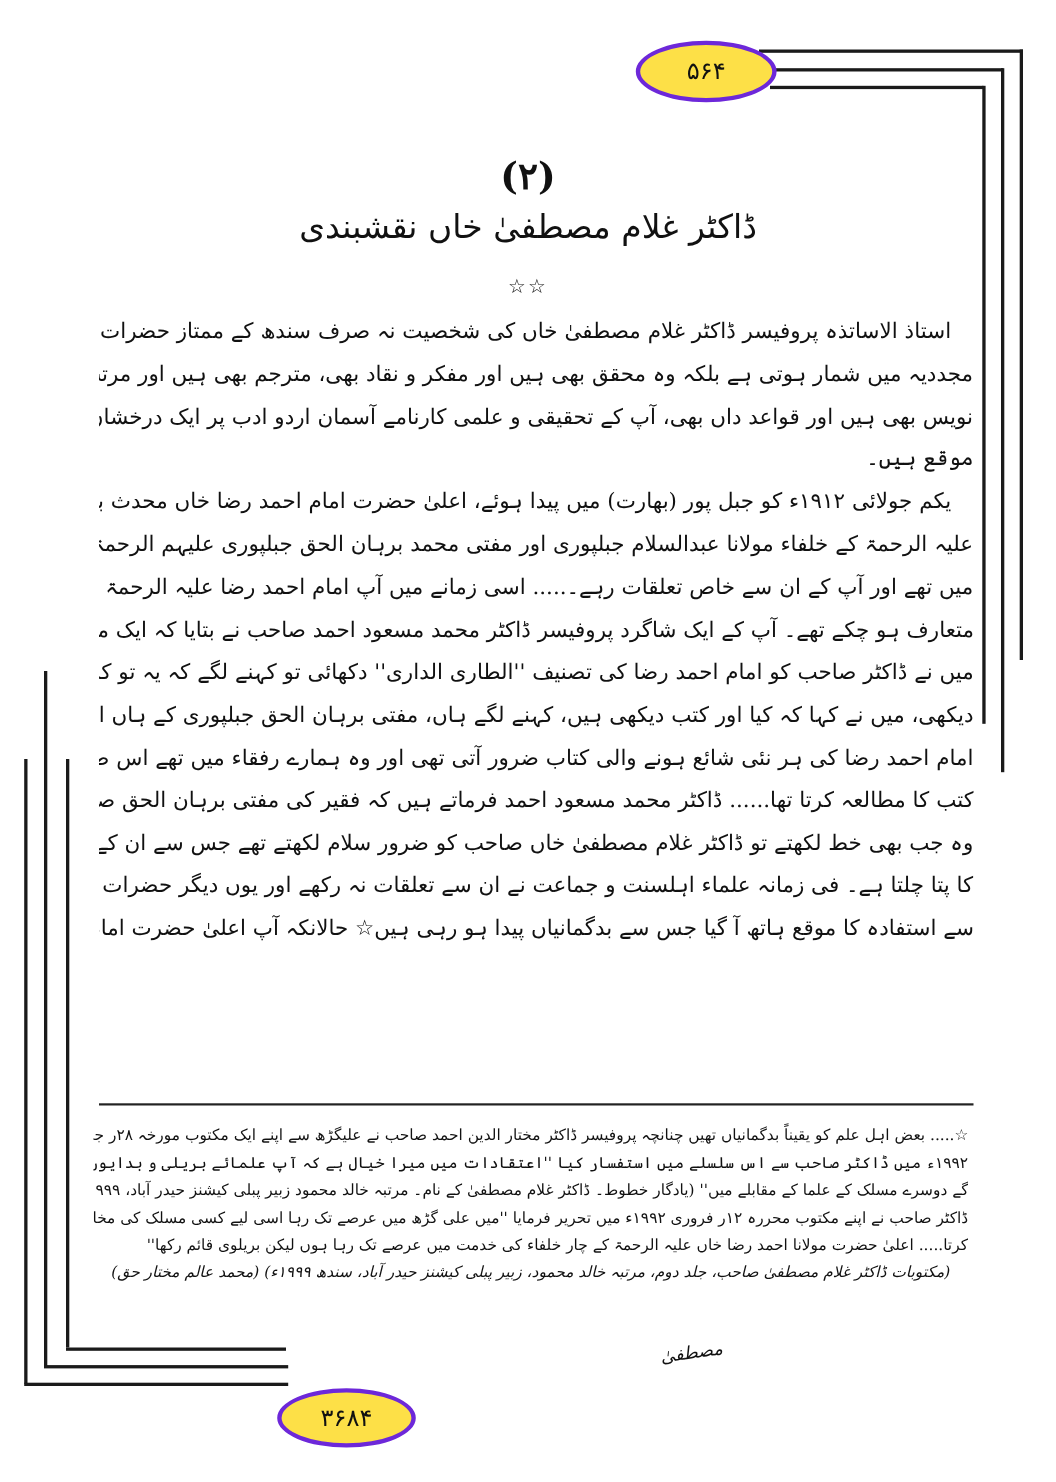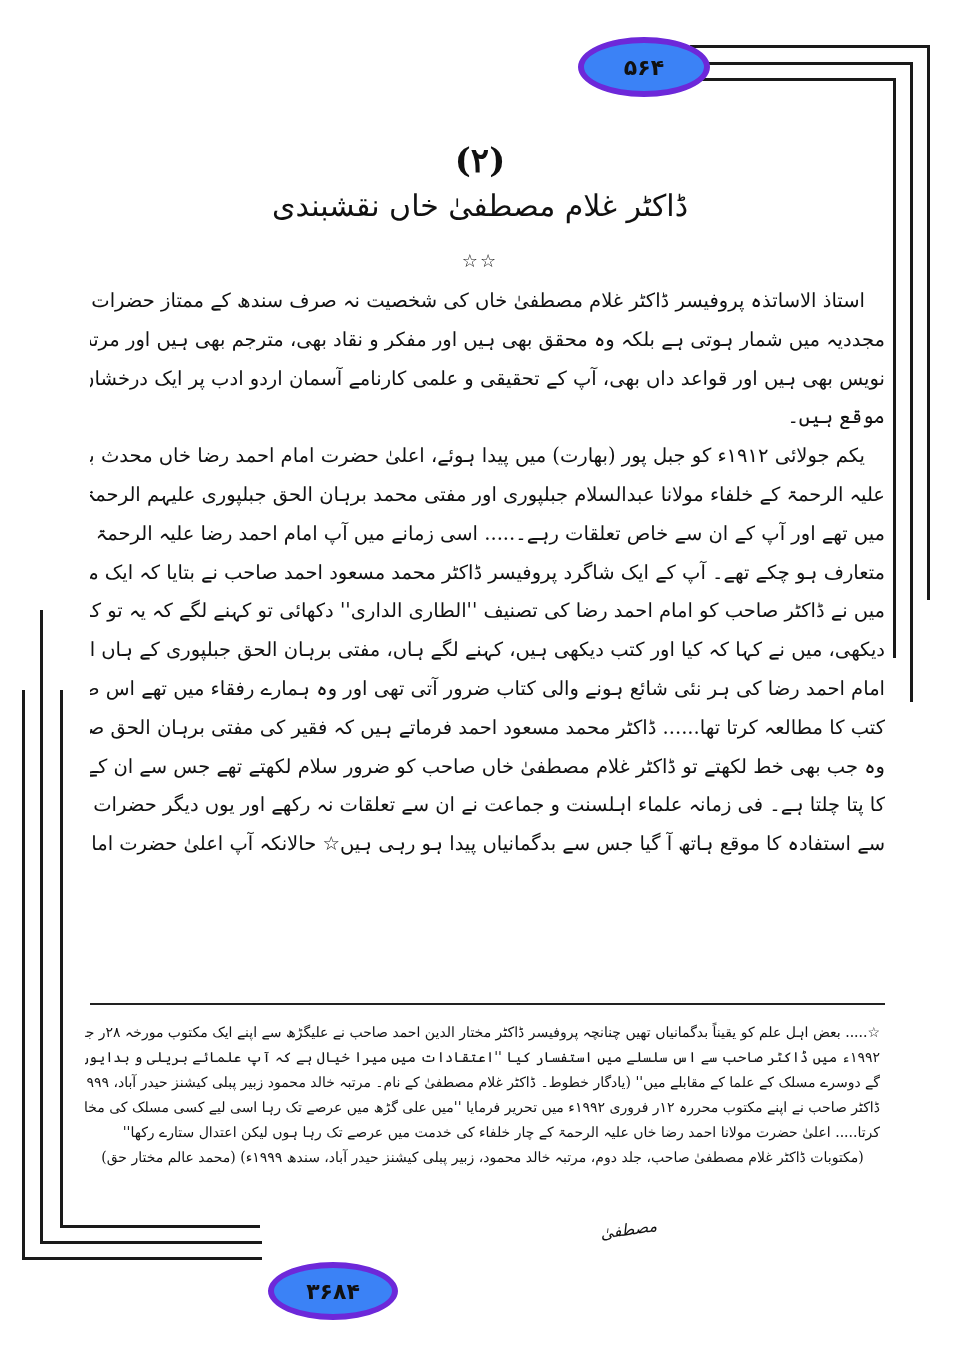--- a/index.html
+++ b/index.html
@@ -18,25 +18,25 @@
 
   
   .bl1v{ left: 22px; top: 690px;  width: 1px; height: 568px; border-left-width: 3px; }
   .bl1 { left: 22px; top: 1257px; width: 240px; height: 1px; border-top-width: 3px; }
   .bl2v{ left: 40px; top: 610px;  width: 1px; height: 632px; border-left-width: 3px; }
   .bl2 { left: 40px; top: 1241px; width: 222px; height: 1px; border-top-width: 3px; }
   .bl3v{ left: 60px; top: 690px;  width: 1px; height: 535px; border-left-width: 3px; }
   .bl3 { left: 60px; top: 1225px; width: 200px; height: 1px; border-top-width: 3px; }
 
   
-  .oval { position: absolute; background: #3b82f6; border: 6px solid #6d28d9; border-radius: 50%;
+  .oval { position: absolute; background: #fde047; border: 4px solid #6d28d9; border-radius: 50%;
           display: flex; align-items: center; justify-content: center;
-          font-weight: bold; font-size: 22px; letter-spacing: 1px; }
+          font-weight: normal; font-size: 22px; letter-spacing: 1px; }
   .oval-top { left: 578px; top: 37px; width: 120px; height: 48px; }
-  .oval-bottom { left: 268px; top: 1262px; width: 118px; height: 46px; }
+  .oval-bottom { left: 252px; top: 1262px; width: 118px; height: 46px; }
 
   
   .chapter-num { position: absolute; left: 0; width: 960px; top: 140px; text-align: center;
                  font-family: "DejaVu Serif", serif; font-size: 34px; font-weight: bold; }
   .title { position: absolute; left: 0; width: 960px; top: 188px; text-align: center;
            font-family: "DejaVu Serif", serif; font-size: 30px; direction: rtl; }
   .stars { position: absolute; left: 0; width: 960px; top: 250px; text-align: center;
            font-size: 18px; letter-spacing: 2px; }
 
   
@@ -47,21 +47,21 @@
   .body .line.last { text-align-last: right; }
   .body .line.indent { padding-right: 20px; }
 
   .rule { position: absolute; left: 90px; width: 795px; top: 1003px; height: 0;
           border-top: 2px solid #222; }
 
   
   .foot { position: absolute; left: 85px; width: 795px; top: 1020px; direction: rtl;
           font-family: "DejaVu Serif", serif; font-size: 14px; line-height: 25px; }
   .foot .line { display: block; white-space: nowrap; overflow: hidden; text-align: justify; text-align-last: justify; }
-  .foot .line.center { text-align: center; text-align-last: center; }
+  .foot .line.center { text-align: center; text-align-last: center; font-style: italic; }
   .foot .line.right { text-align-last: right; }
   .sig { position: absolute; left: 600px; top: 1220px; font-size: 16px; font-style: italic;
          direction: rtl; transform: rotate(-8deg); font-family: "DejaVu Serif", serif; }
 </style>
 </head>
 <body>
 
 <div class="frame-line tr1"></div>
 <div class="frame-line tr1v"></div>
 <div class="frame-line tr2"></div>
@@ -101,16 +101,16 @@
   <span class="line">سے استفادہ کا موقع ہاتھ آ گیا جس سے بدگمانیاں پیدا ہو رہی ہیں☆ حالانکہ آپ اعلیٰ حضرت امام احمد رضا</span>
 </div>
 
 <div class="rule"></div>
 
 <div class="foot">
   <span class="line">☆..... بعض اہل علم کو یقیناً بدگمانیاں تھیں چنانچہ پروفیسر ڈاکٹر مختار الدین احمد صاحب نے علیگڑھ سے اپنے ایک مکتوب مورخہ ۲۸ر جنوری</span>
   <span class="line">۱۹۹۲ء میں ڈاکٹر صاحب سے اس سلسلے میں استفسار کیا ''اعتقادات میں میرا خیال ہے کہ آپ علمائے بریلی و بدایوں سے نسبتاً قریب ہوں</span>
   <span class="line">گے دوسرے مسلک کے علما کے مقابلے میں'' (یادگار خطوط۔ ڈاکٹر غلام مصطفیٰ کے نام۔ مرتبہ خالد محمود زبیر پبلی کیشنز حیدر آباد، ۱۹۹۹ء).....</span>
   <span class="line">ڈاکٹر صاحب نے اپنے مکتوب محررہ ۱۲ر فروری ۱۹۹۲ء میں تحریر فرمایا ''میں علی گڑھ میں عرصے تک رہا اسی لیے کسی مسلک کی مخالفت نہیں</span>
-  <span class="line right">کرتا..... اعلیٰ حضرت مولانا احمد رضا خاں علیہ الرحمۃ کے چار خلفاء کی خدمت میں عرصے تک رہا ہوں لیکن اعتدال ستارے رکھا''</span>
+  <span class="line right">کرتا..... اعلیٰ حضرت مولانا احمد رضا خاں علیہ الرحمۃ کے چار خلفاء کی خدمت میں عرصے تک رہا ہوں لیکن بریلوی قائم رکھا''</span>
   <span class="line center">(مکتوبات ڈاکٹر غلام مصطفیٰ صاحب، جلد دوم، مرتبہ خالد محمود، زبیر پبلی کیشنز حیدر آباد، سندھ ۱۹۹۹ء)   (محمد عالم مختار حق)</span>
 </div>
 <div class="sig">مصطفیٰ</div>
 
 </body></html>

